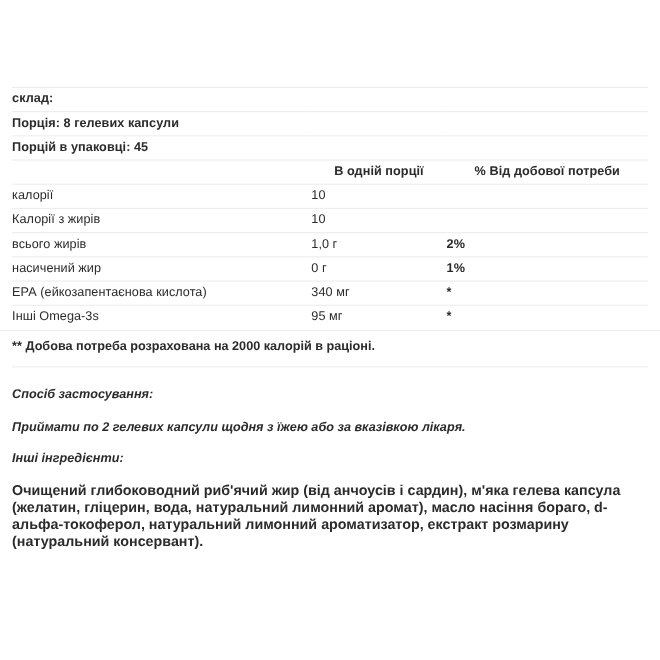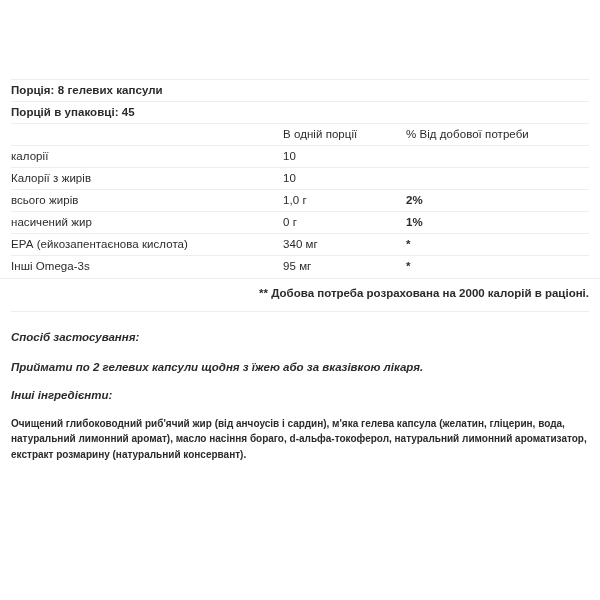--- a/index.html
+++ b/index.html
@@ -40,21 +40,22 @@
     vertical-align: middle;
     font-weight: 400;
     color: #2b2b2b;
     letter-spacing: 0.05px;
   }
   .col-name   { width: 272px; }
   .col-amount { width: 123px; }
   .col-dv     { width: 183px; }
 
   .facts-table tr.header-row td {
-    font-weight: 400;
+    font-weight: 700;
+    text-align: center;
   }
   .facts-table tr.plain td {
     font-weight: 700;
   }
   td.star {
     font-weight: 700;
     letter-spacing: 0;
   }
 
   
@@ -63,21 +64,20 @@
     padding: 7px 11px 0 11px;
     border-top: 1px solid #ededed;
   }
   .footnote {
     font-size: 11.5px;
     line-height: 14px;
     font-weight: 700;
     color: #2b2b2b;
     margin: 0 0 1px 0;
     white-space: nowrap;
-    text-align: right;
   }
 
   .section-divider {
     width: 578px;
     margin: 11px 0 0 11px;
     height: 1px;
     background: #ededed;
     font-size: 0;
     line-height: 0;
   }
@@ -91,41 +91,46 @@
     line-height: 14px;
     font-weight: 700;
     color: #2b2b2b;
     font-style: italic;
   }
   .gap-18 { height: 18px; }
   .gap-16 { height: 16px; }
   .gap-14 { height: 14px; }
 
   .ingredients-text {
-    font-size: 10px;
+    font-size: 13px;
     line-height: 15.5px;
     font-weight: 700;
     color: #2b2b2b;
     width: 578px;
   }
 </style>
 </head>
 <body>
 
 <div class="panel">
 
   <div class="spacer-top"></div>
 
   <table class="facts-table">
     <colgroup>
       <col class="col-name">
         <col class="col-amount">
         <col class="col-dv">
     </colgroup>
     <tbody>
+      <tr class="plain">
+        <td>склад:</td>
+        <td></td>
+        <td></td>
+      </tr>
       <tr class="plain">
         <td>Порція: 8 гелевих капсули</td>
         <td></td>
         <td></td>
       </tr>
       <tr class="plain">
         <td>Порцій в упаковці: 45</td>
         <td></td>
         <td></td>
       </tr>

